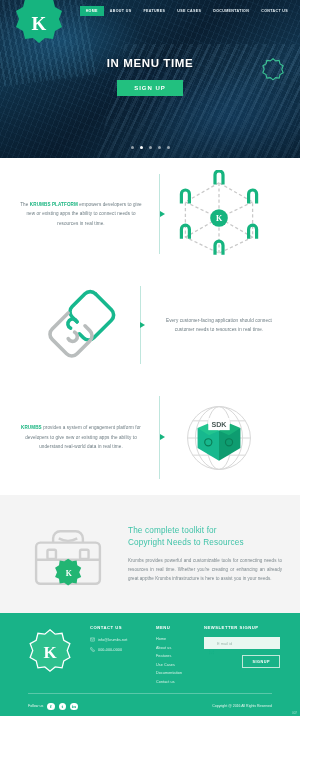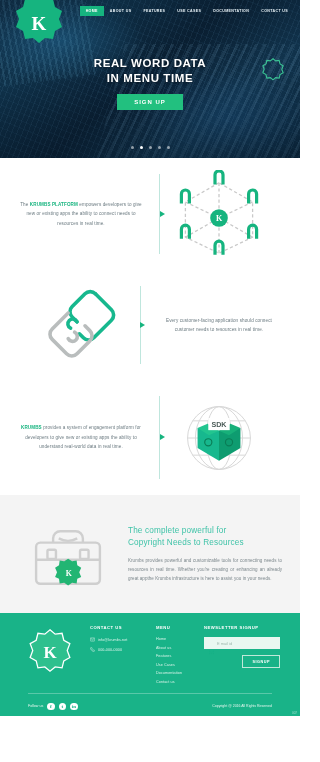--- a/index.html
+++ b/index.html
@@ -147,21 +147,20 @@
       <div class="logo-letter">K</div>
     </div>
 
     <div class="hero-side-badge">
       <svg viewBox="0 0 100 116">
         <path d="M50 2 L62 12 L78 10 L82 26 L96 34 L90 50 L96 66 L82 74 L78 90 L62 88 L50 98 L38 88 L22 90 L18 74 L4 66 L10 50 L4 34 L18 26 L22 10 L38 12 Z" fill="none" stroke="#3fd39c" stroke-width="5"></path>
       </svg>
     </div>
 
     <div class="hero-center">
-      <div class="hero-title">REAL WORD DATA</div>
       <div class="hero-title">IN MENU TIME</div>
       <button class="signup-btn">SIGN UP</button>
     </div>
 
     <div class="dots">
       <span class="dot"></span>
       <span class="dot active"></span>
       <span class="dot"></span>
       <span class="dot"></span>
       <span class="dot"></span>
@@ -256,21 +255,21 @@
           <rect x="10" y="34" width="90" height="58" rx="6"></rect>
           <path d="M10 58 H100"></path>
           <rect x="26" y="44" width="12" height="13" rx="2"></rect>
           <rect x="72" y="44" width="12" height="13" rx="2"></rect>
         </g>
         <path d="M55 62 L61 66 L68 65 L69 72 L75 76 L72 83 L75 90 L69 93 L68 100 L61 99 L55 103 L49 99 L42 100 L41 93 L35 90 L38 83 L35 76 L41 72 L42 65 L49 66 Z" fill="#22b573" transform="translate(0,-6) scale(0.92) translate(5,6)"></path>
         <text x="56" y="81" text-anchor="middle" fill="#ffffff" font-size="11" font-family="Liberation Serif, serif" font-weight="bold">K</text>
       </svg>
     </div>
     <div class="tk-body">
-      <div class="tk-h">The complete powerful for</div>
+      <div class="tk-h">The complete toolkit for</div>
       <div class="tk-h">Copyright Needs to Resources</div>
       <p class="tk-p">Krumbs  provides powerful and customizable tools for connecting needs to resources in real time. Whether you're creating  or  enhancing an already great appthe Krumbs infrastructure is here to assist you in your needs.</p>
     </div>
   </div>
 
   <div class="footer">
     <div class="f-cols">
 
       <div class="f-logo">
         <div class="f-logo-badge">

